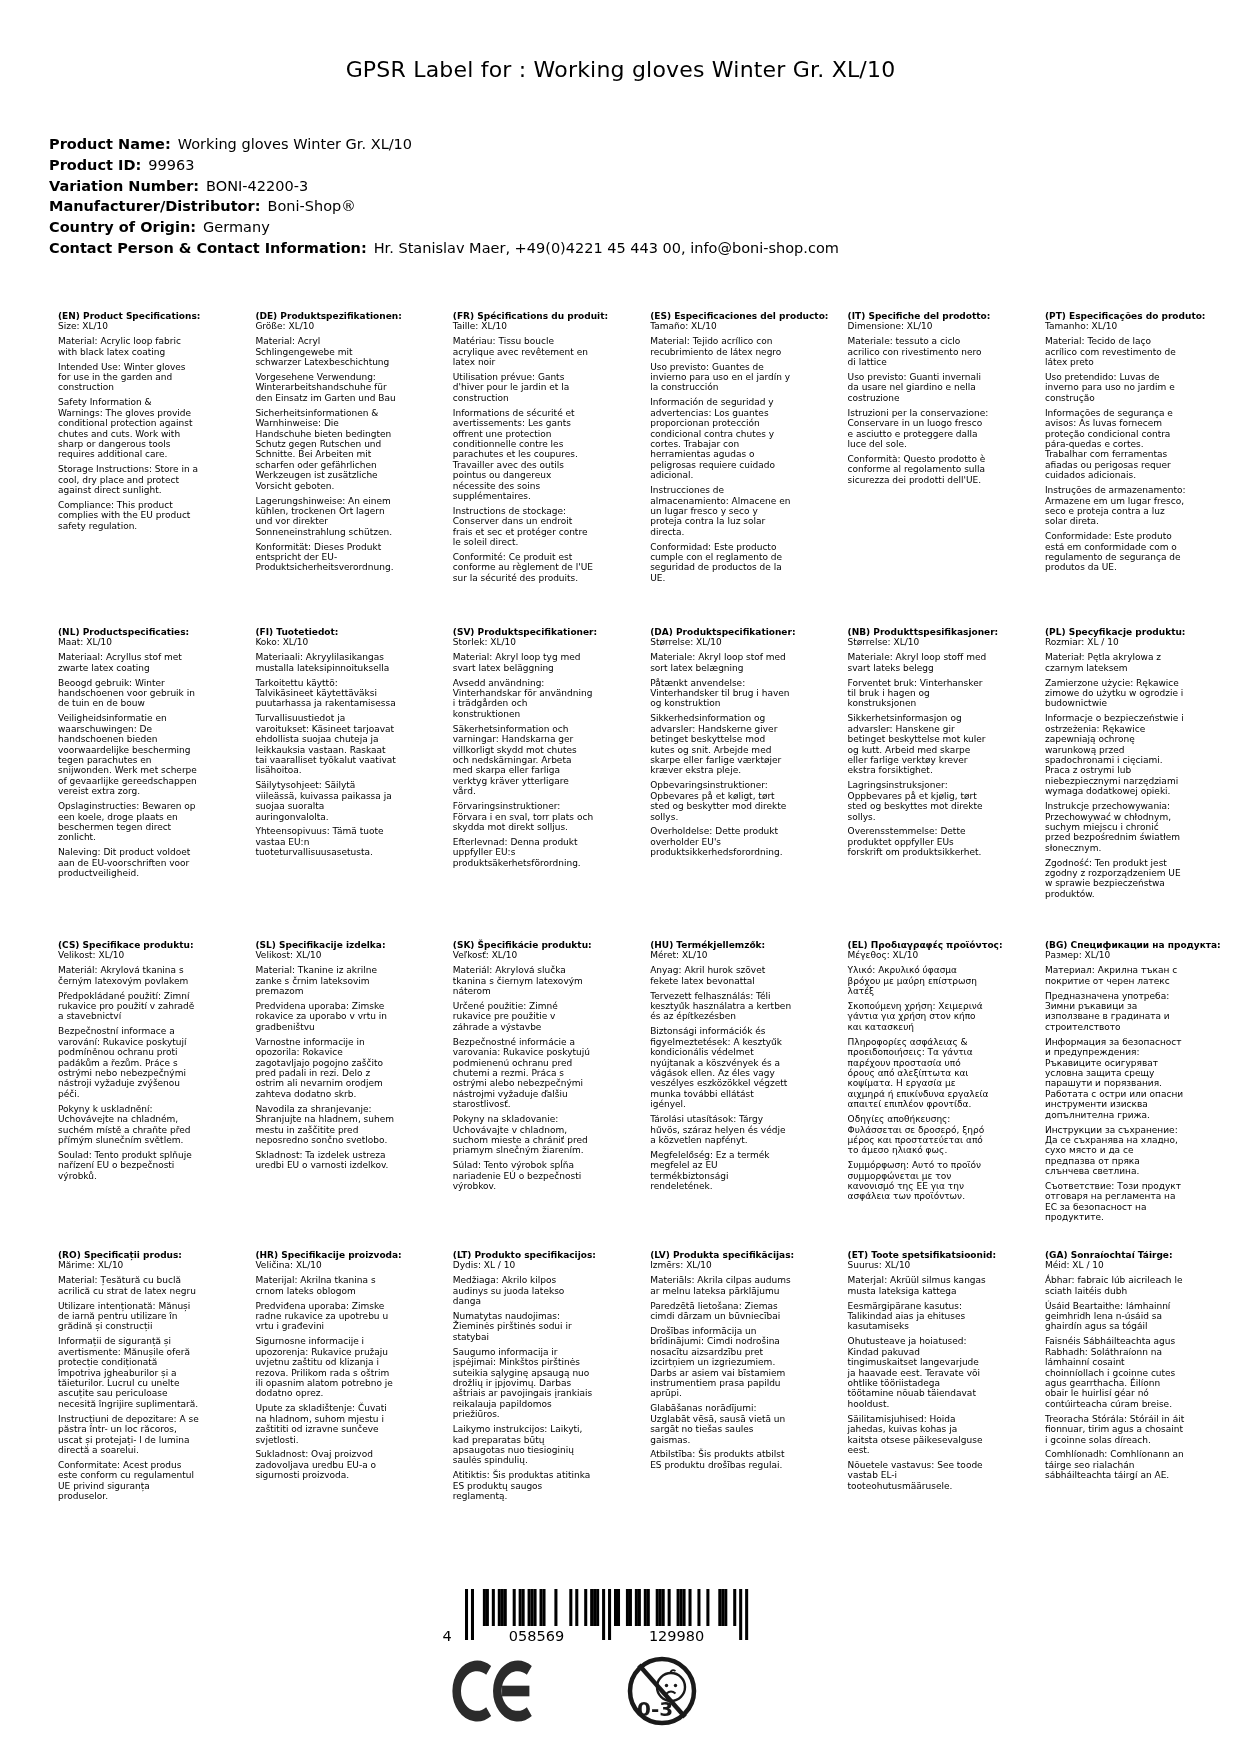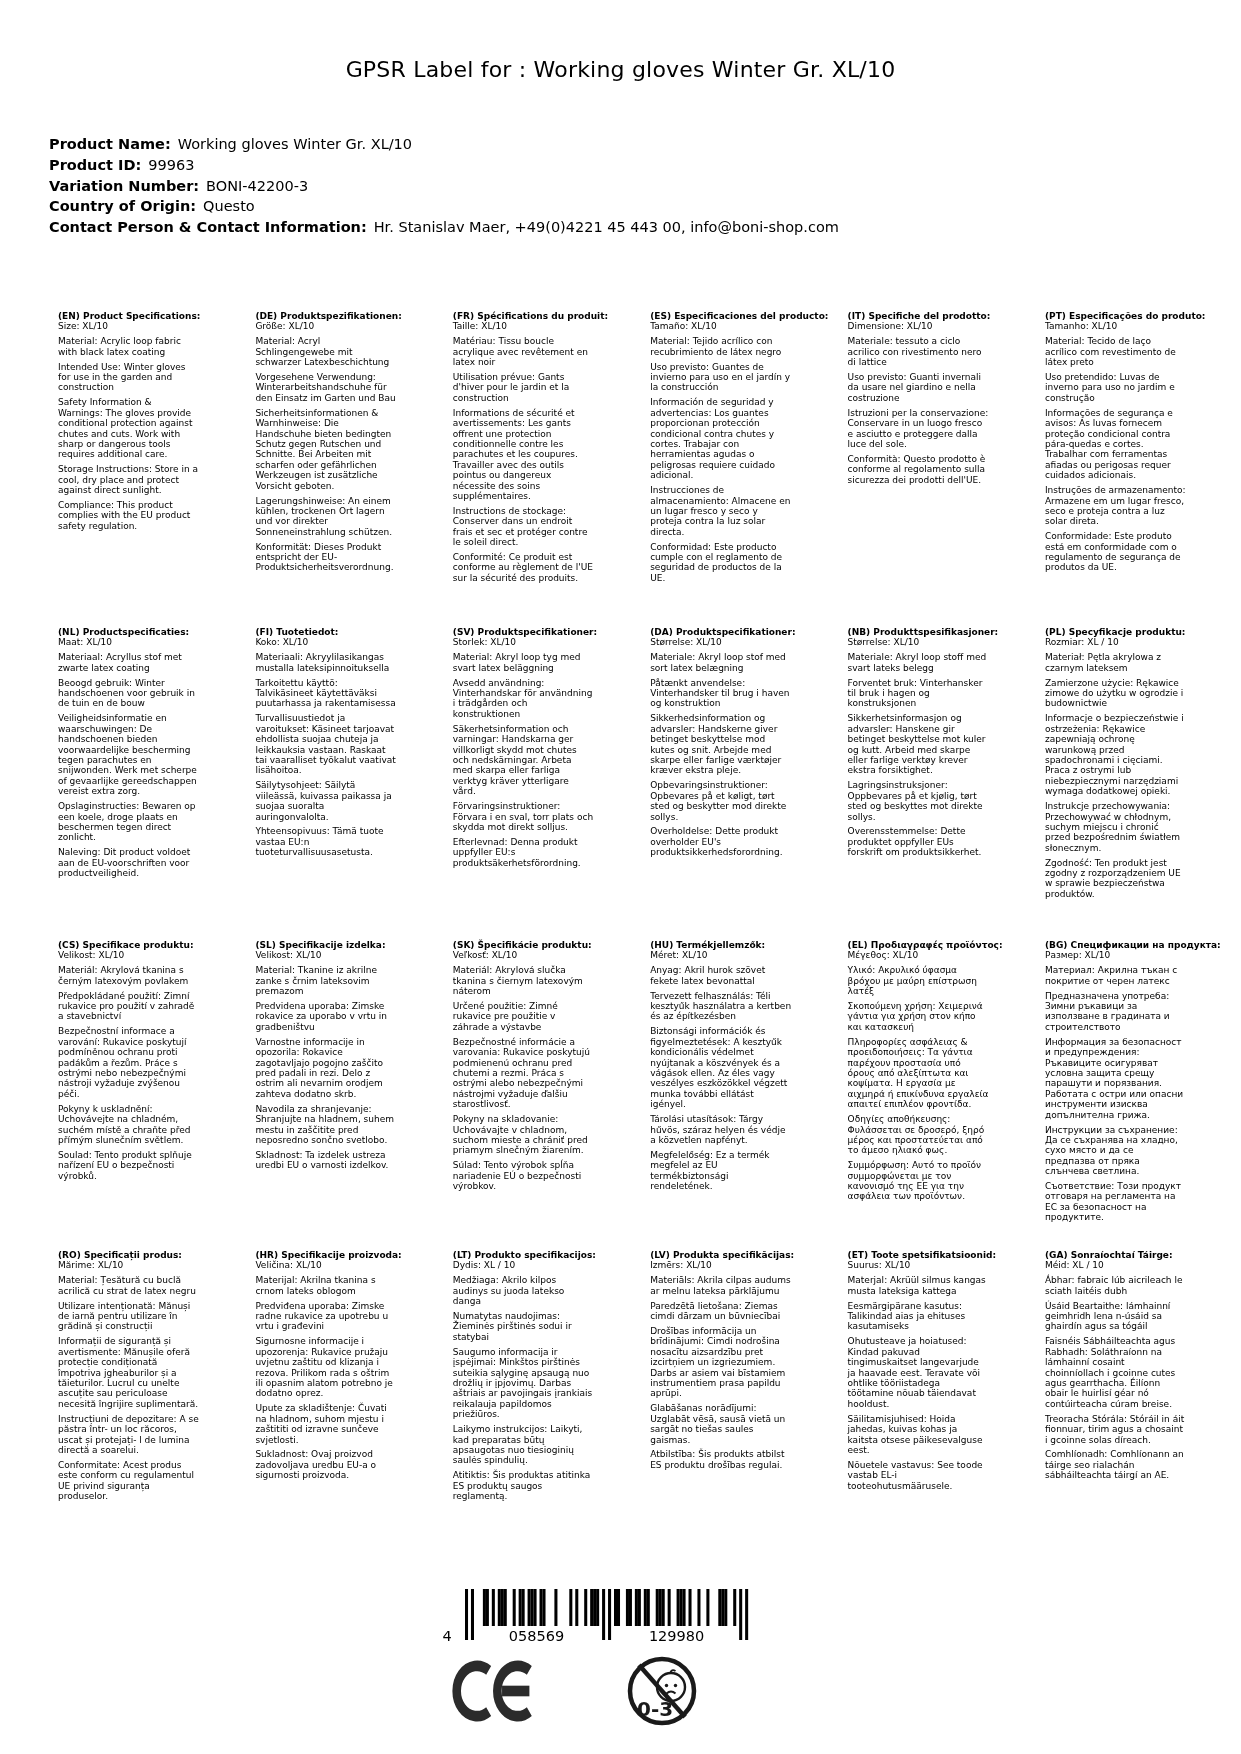--- a/index.html
+++ b/index.html
@@ -46,21 +46,22 @@
 </style>
 </head>
 <body>
 
 <h1 class="title">GPSR Label for : Working gloves Winter Gr. XL/10</h1>
 
 <div class="product-info" id="product-info">
     <div class="pi-line"><span class="pi-label">Product Name:</span><span class="pi-value">Working gloves Winter Gr. XL/10</span></div>
     <div class="pi-line"><span class="pi-label">Product ID:</span><span class="pi-value">99963</span></div>
     <div class="pi-line"><span class="pi-label">Variation Number:</span><span class="pi-value">BONI-42200-3</span></div>
-    <div class="pi-line"><span class="pi-label">Country of Origin:</span><span class="pi-value">Questo</span></div>
+    <div class="pi-line"><span class="pi-label">Manufacturer/Distributor:</span><span class="pi-value">Boni-Shop®</span></div>
+    <div class="pi-line"><span class="pi-label">Country of Origin:</span><span class="pi-value">Germany</span></div>
     <div class="pi-line"><span class="pi-label">Contact Person &amp; Contact Information:</span><span class="pi-value">Hr. Stanislav Maer, +49(0)4221 45 443 00, info@boni-shop.com</span></div>
   </div>
 
 <div class="lang-row" id="row0">
     <div class="lang-block">
       <div class="lang-header">(EN) Product Specifications:</div>
       <div class="para">Size: XL/10</div>
       <div class="para">Material: Acrylic loop fabric with black latex coating</div>
       <div class="para">Intended Use: Winter gloves for use in the garden and construction</div>
       <div class="para">Safety Information &amp; Warnings: The gloves provide conditional protection against chutes and cuts. Work with sharp or dangerous tools requires additional care.</div>

